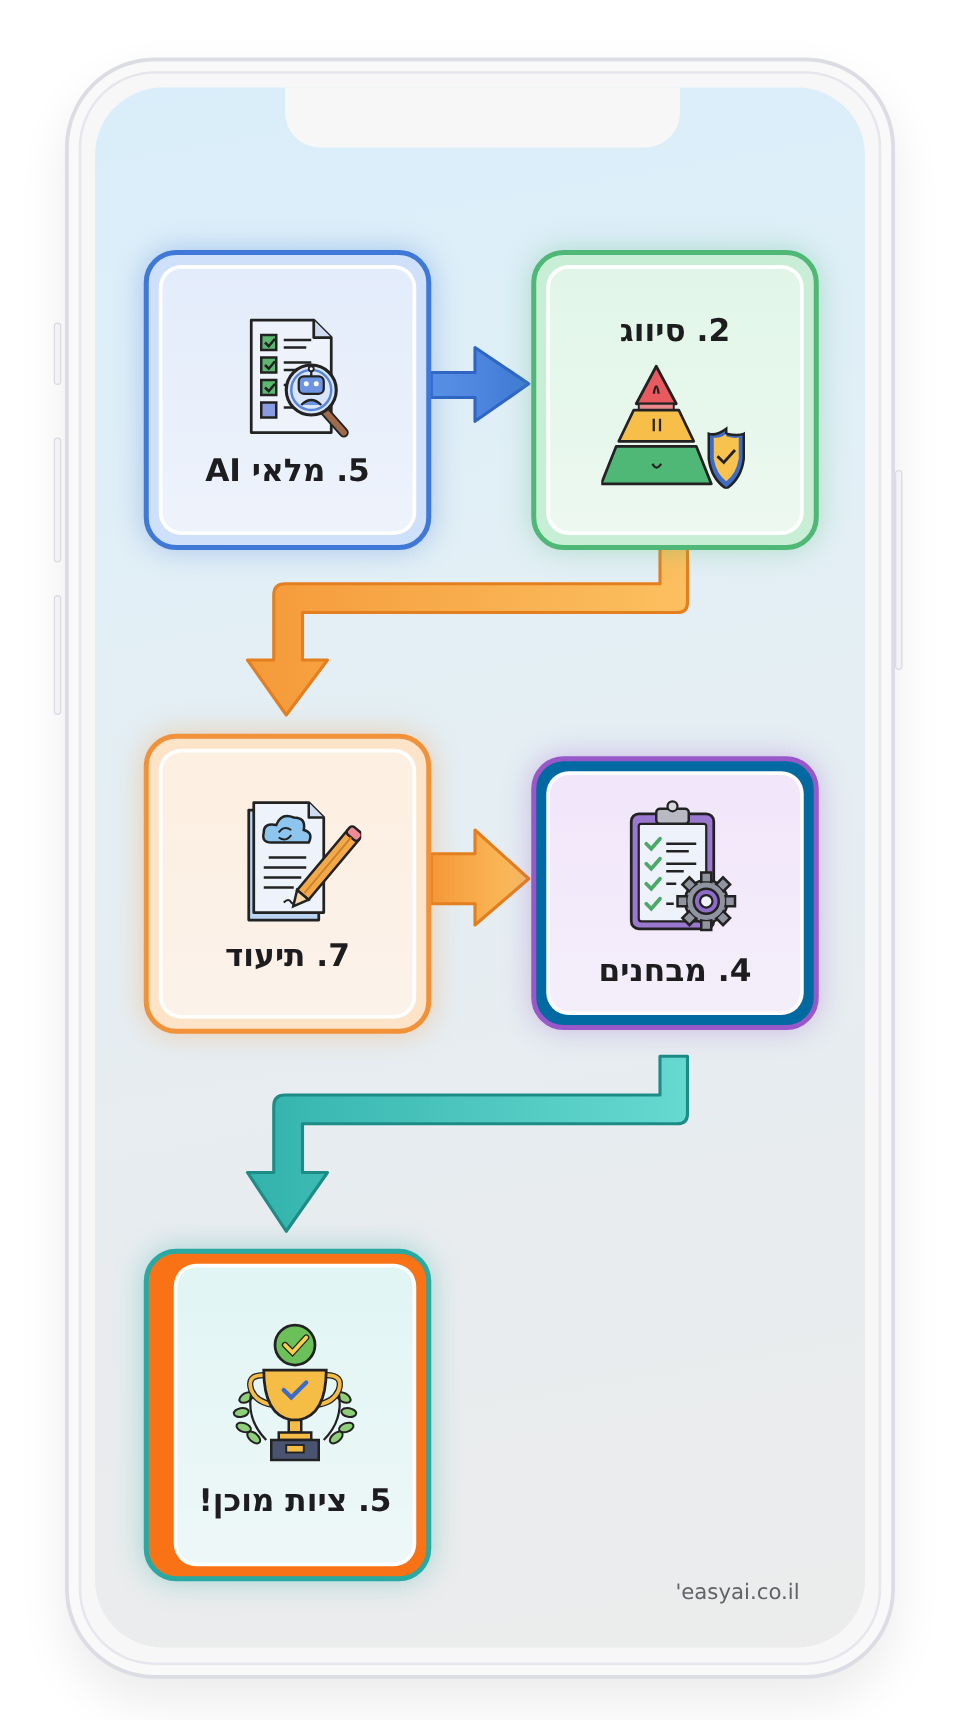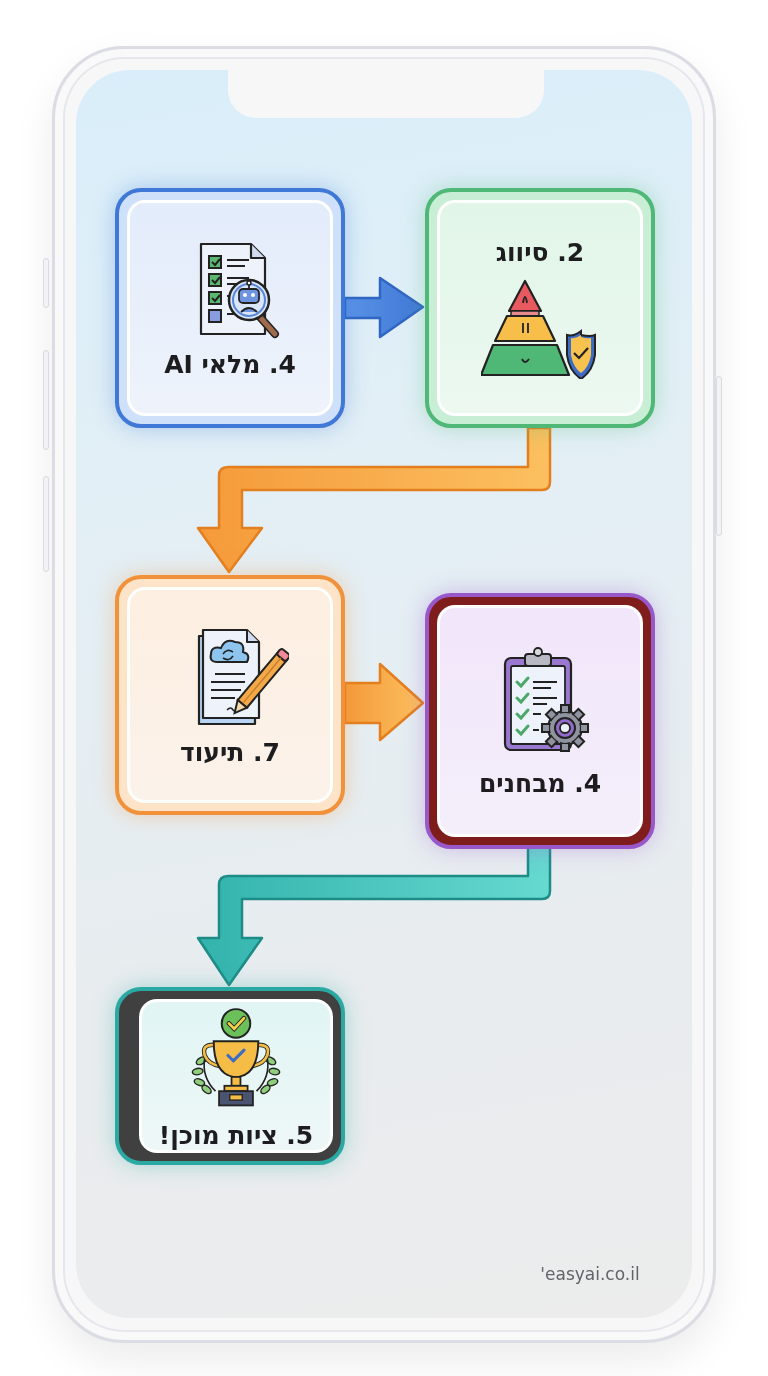--- a/index.html
+++ b/index.html
@@ -20,42 +20,42 @@
     position:absolute; left:76px; top:70px; width:616px; height:1248px;
     border-radius:54px; overflow:hidden;
     background:linear-gradient(170deg,#d9eefa 0%,#e3eff5 35%,#e8ecef 70%,#ececec 100%);
   }
   .notch {
     position:absolute; left:152px; top:-2px; width:316px; height:50px;
     background:#f7f7f8; border-radius:0 0 28px 28px;
   }
   .card {
     position:absolute; width:230px; box-sizing:border-box;
-    border-radius:26px; border:4px solid; padding:8px;
+    border-radius:26px; border:4px solid; padding:8px;margin-top:12px;
   }
   .card-inner {
     width:100%; height:100%; box-sizing:border-box;
     border-radius:18px; border:3px solid rgba(255,255,255,0.95);
     display:flex; flex-direction:column; align-items:center; justify-content:center;
     position:relative;
   }
   .label {
     font-family:"DejaVu Sans", sans-serif; font-weight:bold; font-size:25px;
     color:#1d1d1f; direction:rtl; unicode-bidi:plaintext; white-space:nowrap;
   }
   .icon { width:118px; height:104px; display:block; }
   .c1 { left:115px; top:188px; height:240px; border-color:#3f78d6; background:#cfe0fb; box-shadow:0 0 22px rgba(63,120,214,0.35); }
   .c1 .card-inner { background:linear-gradient(180deg,#e3ecfb,#eef3fb); }
   .c2 { left:425px; top:188px; height:240px; border-color:#4fb877; background:#c9eed6; box-shadow:0 0 22px rgba(79,184,119,0.35); }
   .c2 .card-inner { background:linear-gradient(180deg,#e1f6e8,#ecf8f0); }
   .c3 { left:115px; top:575px; height:240px; border-color:#f1923a; background:#fde3c8; box-shadow:0 0 22px rgba(241,146,58,0.35); }
   .c3 .card-inner { background:linear-gradient(180deg,#fdefe1,#fbf2ea); }
-  .c4 { left:425px; top:593px; height:256px; border-color:#9858c9; background:#7f1d1d; box-shadow:0 0 22px rgba(152,88,201,0.35); }
+  .c4 { left:425px; top:593px; height:219px; border-color:#9858c9; background:#0369a1; box-shadow:0 0 22px rgba(152,88,201,0.35); }
   .c4 .card-inner { background:linear-gradient(180deg,#f1e6fa,#f4eefa); }
-  .c5 { left:115px; top:987px; height:178px; border-color:#2aa9a3; background:#404040; box-shadow:0 0 22px rgba(42,169,163,0.35);padding-left:20px; }
+  .c5 { left:115px; top:987px; height:266px; border-color:#2aa9a3; background:#f97316; box-shadow:0 0 22px rgba(42,169,163,0.35);padding-left:20px; }
   .c5 .card-inner { background:linear-gradient(180deg,#e0f5f4,#eef7f7); }
   .arrows { position:absolute; left:0; top:0; width:768px; height:1376px; pointer-events:none; }
   .watermark {
     position:absolute; left:520px; top:1264px; width:140px; text-align:center;
     font-family:"DejaVu Sans", sans-serif; font-size:17px; color:#606368;
   }
 </style>
 </head>
 <body>
 
@@ -128,21 +128,21 @@
       <line x1="88" y1="78" x2="104" y2="96" stroke="#a06b4d" stroke-width="5" stroke-linecap="round"></line>
       <circle cx="78" cy="62" r="20" fill="#d9e6fb" stroke="#222" stroke-width="2.5"></circle>
       <circle cx="78" cy="62" r="16" fill="none" stroke="#5a86d8" stroke-width="2"></circle>
       <line x1="78" y1="46" x2="78" y2="51" stroke="#222" stroke-width="1.8"></line>
         <circle cx="78" cy="45" r="2" fill="#fff" stroke="#222" stroke-width="1.5"></circle>
       <rect x="68" y="51" width="20" height="14" rx="4" fill="#6d94e0" stroke="#222" stroke-width="1.8"></rect>
       <circle cx="74" cy="57" r="2" fill="#fff"></circle>
         <circle cx="82" cy="57" r="2" fill="#fff"></circle>
       <path d="M70 74 Q78 66 86 74" fill="#6d94e0" stroke="#222" stroke-width="1.8"></path>
     </svg>
-    <div class="label" style="margin-top:8px;">4. מלאי AI</div>
+    <div class="label" style="margin-top:8px;">5. מלאי AI</div>
   </div>
 </div>
 
 <div class="card c2">
   <div class="card-inner">
     <div class="label" style="margin-bottom:8px;">2. סיווג</div>
     <svg class="icon" viewBox="0 0 118 104">
       <path d="M44 6 L60 36 L28 36 Z" fill="#e85a5f" stroke="#222" stroke-width="2.2" stroke-linejoin="round"></path>
       <rect x="30" y="36" width="28" height="5" fill="#e88a8d" stroke="#222" stroke-width="1.5"></rect>
       <path d="M26 41 L62 41 L74 66 L14 66 Z" fill="#f7bf4a" stroke="#222" stroke-width="2.2" stroke-linejoin="round"></path>

